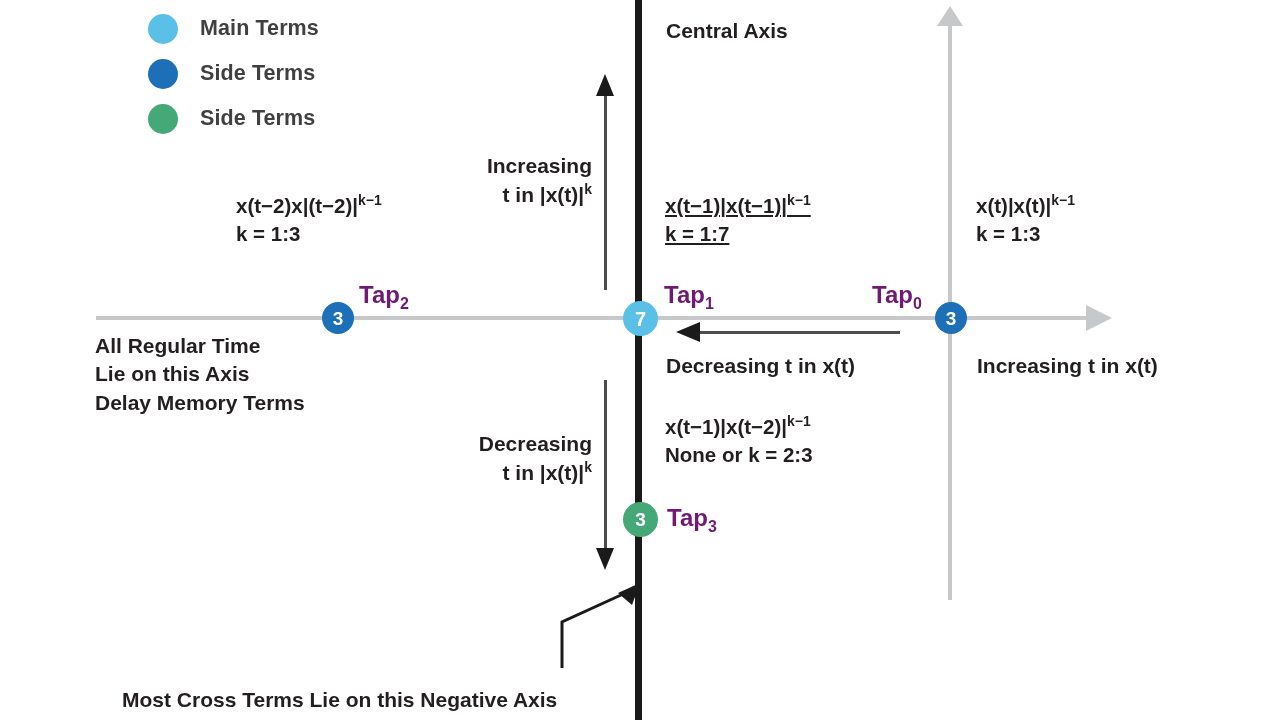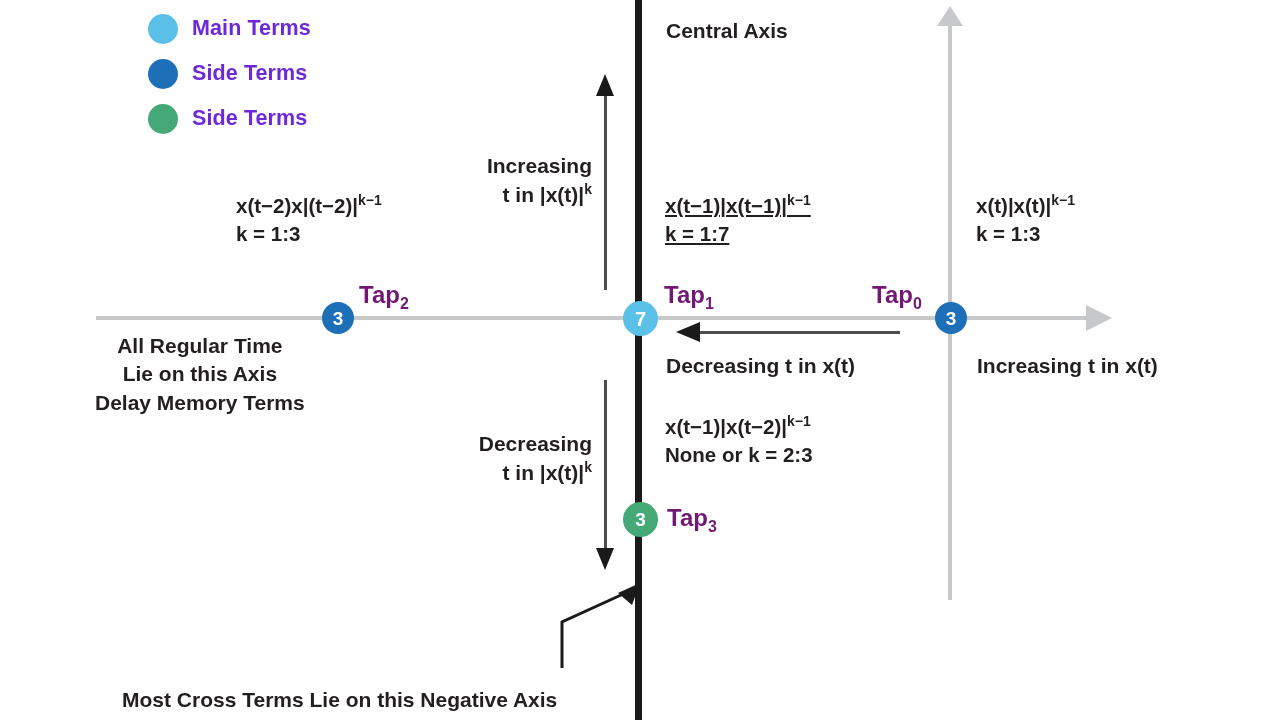--- a/index.html
+++ b/index.html
@@ -27,25 +27,25 @@
     display: flex;
     align-items: center;
     height: 45px;
   }
   .legend-dot {
     width: 30px; height: 30px;
     border-radius: 50%;
     flex: 0 0 auto;
   }
   .legend-label {
-    margin-left: 14px;
+    margin-left: 22px;
     font-size: 21.5px;
     font-weight: bold;
     letter-spacing: 0.1px;
-    color: #6d28d9;
+    color: #404040;
   }
 
   
   .h-axis-line {
     left: 96px; top: 316px;
     width: 996px; height: 4px;
     background: #c6c8ca;
   }
   .h-axis-head {
     left: 1086px; top: 305px;
@@ -159,21 +159,20 @@
   #formula-right  { left: 976px; top: 191px; }
   #formula-cross  { left: 665px; top: 412px; }
 
   
   .body-label {
     font-size: 21px;
     font-weight: bold;
     color: #231f20;
     line-height: 1.33;
     white-space: nowrap;
-    text-align: center;
   }
   .body-label sup { font-size: 14px; }
   #central-axis-label { left: 666px; top: 17px; }
   #increasing-k-label { left: 410px; top: 152px; text-align: right; width: 182px; }
   #decreasing-k-label { left: 410px; top: 430px; text-align: right; width: 182px; }
   #regular-terms-label { left: 95px; top: 332px; line-height: 1.35; }
   #decreasing-t-label { left: 666px; top: 352px; }
   #increasing-t-label { left: 977px; top: 352px; }
   #negative-axis-label { left: 122px; top: 686px; }
 </style>

